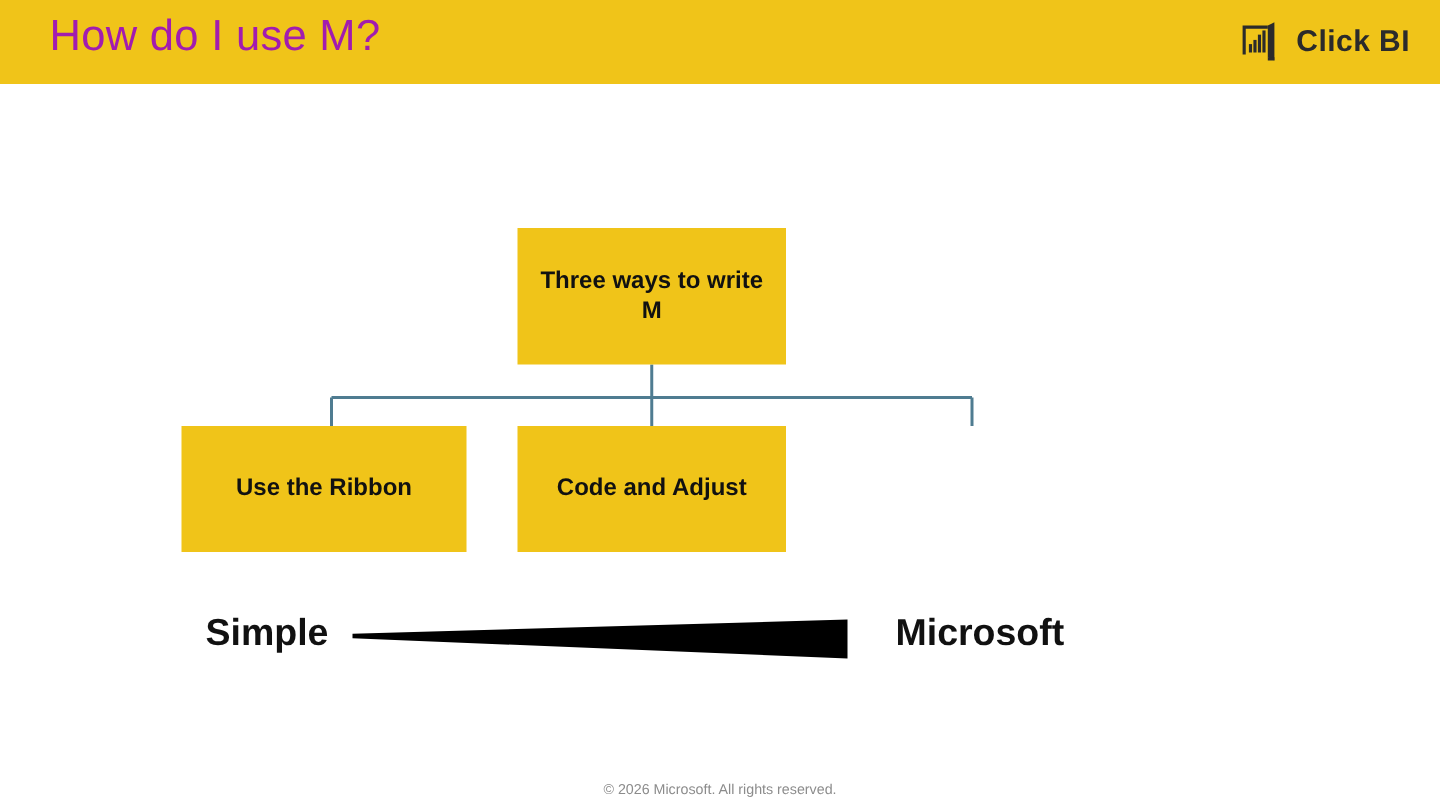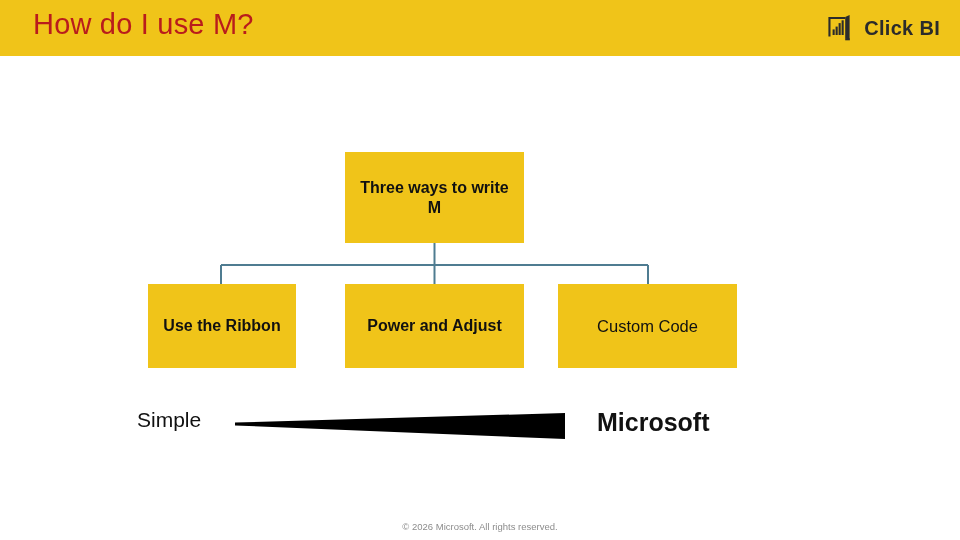--- a/index.html
+++ b/index.html
@@ -23,21 +23,21 @@
     width: 960px;
     height: 56px;
     background: #F0C419;
   }
   .slide-title {
     position: absolute;
     left: 33px;
     top: 8px;
     font-size: 29px;
     font-weight: 400;
-    color: #b91c1c;
+    color: #a21caf;
     letter-spacing: 0.2px;
     white-space: nowrap;
   }
 
   
   .brand-lockup {
     position: absolute;
     right: 20px;
     top: 10px;
     height: 36px;
@@ -99,22 +99,22 @@
   .node-root .node-label {
     font-size: 16px;
     font-weight: bold;
   }
 
   .node-child {
     top: 284px;
     height: 84px;
   }
   .node-ribbon {
-    left: 148px;
-    width: 148px;
+    left: 121px;
+    width: 190px;
   }
   .node-adjust {
     left: 345px;
     width: 179px;
   }
   .node-code {
     left: 558px;
     width: 179px;
   }
   .node-child .node-label {
@@ -128,22 +128,22 @@
 
   
   .spectrum-label {
     position: absolute;
     color: #111111;
     white-space: nowrap;
   }
   .spectrum-simple {
     left: 137px;
     top: 408px;
-    font-size: 21px;
-    font-weight: 400;
+    font-size: 25px;
+    font-weight: 700;
   }
   .spectrum-advanced {
     left: 597px;
     top: 408px;
     font-size: 25px;
     font-weight: bold;
   }
   .spectrum-wedge {
     position: absolute;
     left: 230px;
@@ -200,26 +200,23 @@
 
   <div class="node-box node-root">
     <span class="node-label">Three ways to write M</span>
   </div>
 
   <div class="node-box node-child node-ribbon">
     <span class="node-label">Use the Ribbon</span>
   </div>
 
   <div class="node-box node-child node-adjust">
-    <span class="node-label">Power and Adjust</span>
+    <span class="node-label">Code and Adjust</span>
   </div>
 
-  <div class="node-box node-child node-code">
-    <span class="node-label">Custom Code</span>
-  </div>
 
   <div class="spectrum-label spectrum-simple">Simple</div>
 
   <svg class="spectrum-wedge" viewBox="0 0 340 40" preserveAspectRatio="none" xmlns="http://www.w3.org/2000/svg" aria-hidden="true">
     <polygon points="5,17.5 335,8 335,34 5,20.5" fill="#000000"></polygon>
   </svg>
 
   <div class="spectrum-label spectrum-advanced">Microsoft</div>
 </div>
 

